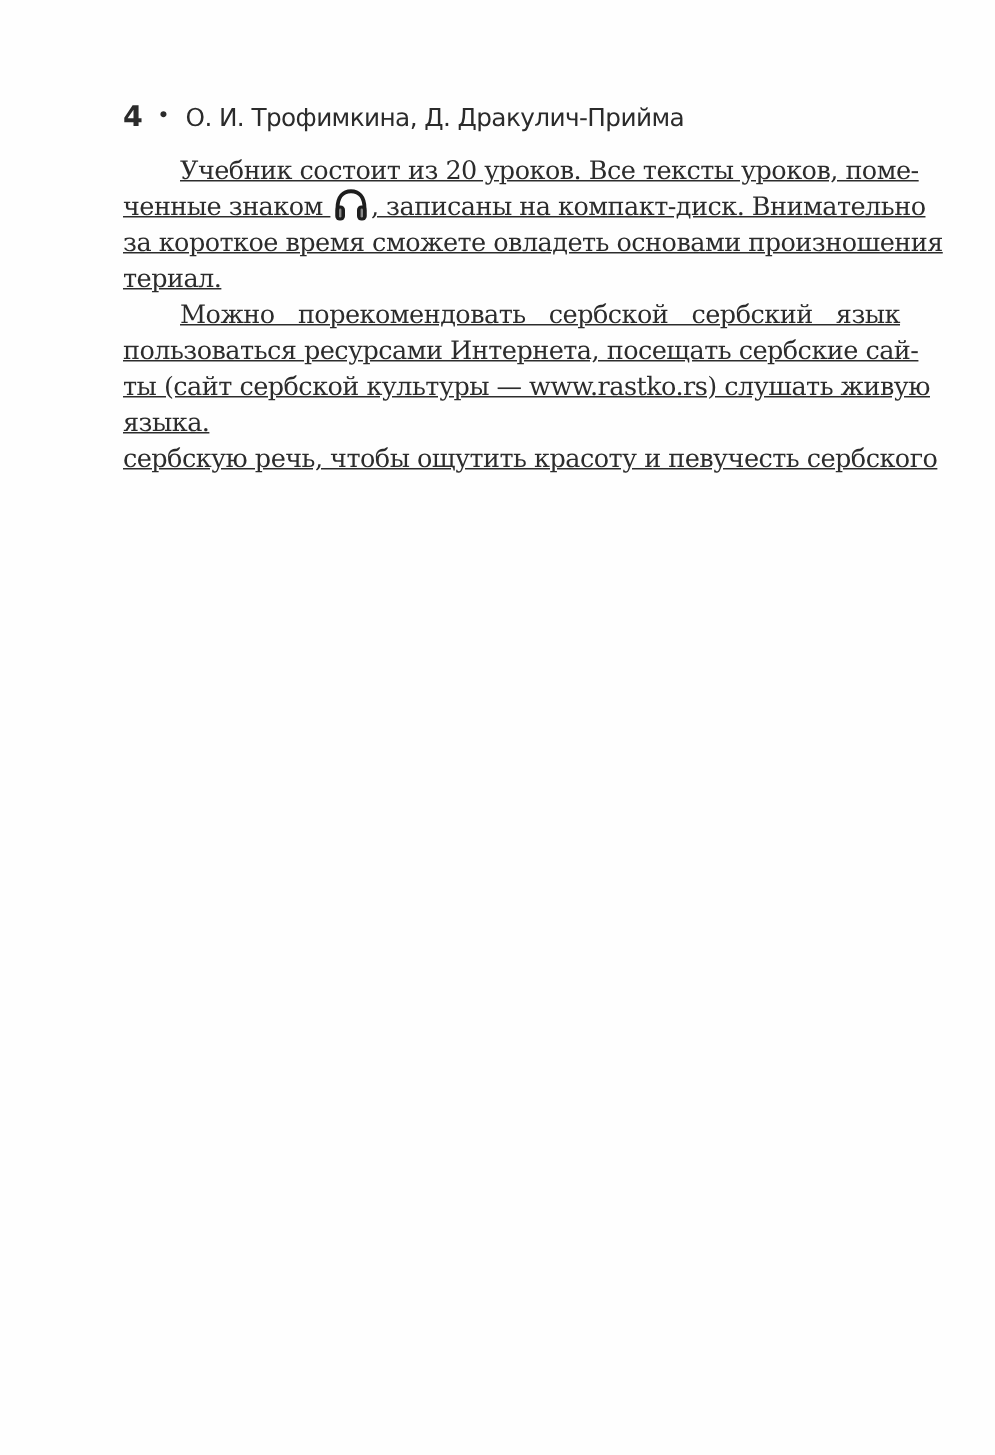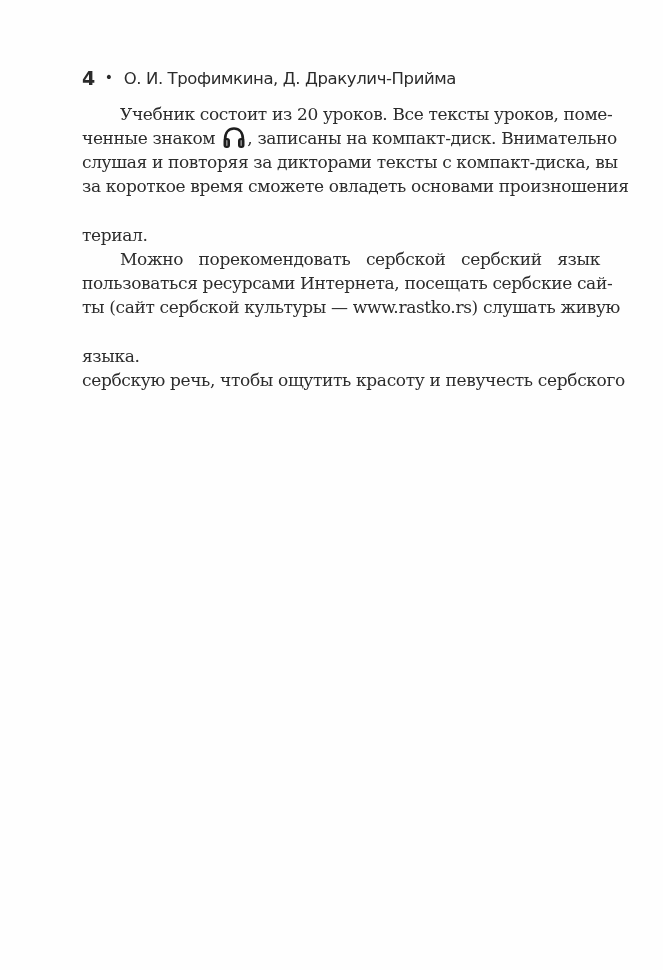--- a/index.html
+++ b/index.html
@@ -16,24 +16,24 @@
   }
   .running-head .page-num { font-weight: bold; font-size: 19px; margin-right: 10px; }
   .running-head .bullet { font-size: 14px; margin-right: 11px; position: relative; top: -1px; }
   .body-text {
     position: absolute; left: 82px; top: 102px; width: 518px;
     font-family: "DejaVu Serif", "Liberation Serif", serif;
     font-size: 17px; line-height: 24px; color: #2c2c2c; letter-spacing: -0.35px;
   }
   .line {
     display: block; height: 24px; white-space: nowrap;
-    text-align: justify; text-align-last: justify;
+    text-align: justify; text-align-last: justify; text-decoration: underline;
   }
   .line.indent { padding-left: 38px; }
-  .line.last { text-align-last: left; margin-top: 25px; }
+  .line.last { text-align-last: left; }
   .icon-headphones {
     display: inline-block; width: 24px; height: 22px; vertical-align: -5px; margin: 0 1px 0 2px;
   }
 </style>
 </head>
 <body>
 
 <div class="page">
   <div class="running-head">
     <span class="page-num">4</span>
@@ -45,21 +45,20 @@
 
     <div>
       <span class="line indent">Учебник состоит из 20 уроков. Все тексты уроков, поме-</span>
       <span class="line"><span>ченные знаком </span><span class="icon-headphones"><svg width="24" height="22" viewBox="0 0 24 22">
               <path d="M3 13 C3 5 7 1.5 12 1.5 C17 1.5 21 5 21 13" fill="none" stroke="#1e1e1e" stroke-width="2.6"></path>
               <rect x="1.5" y="11" width="6.5" height="10" rx="3" fill="#1e1e1e"></rect>
               <rect x="16" y="11" width="6.5" height="10" rx="3" fill="#1e1e1e"></rect>
               <rect x="4" y="13" width="1.6" height="6" rx="0.8" fill="#8a8a8a"></rect>
               <rect x="18.4" y="13" width="1.6" height="6" rx="0.8" fill="#8a8a8a"></rect>
             </svg></span><span>, записаны на компакт-диск. Внимательно</span></span>
-      <span class="line">слушая и повторяя за дикторами тексты с компакт-диска, вы</span>
       <span class="line">за короткое время сможете овладеть основами произношения</span>
       <span class="line last">териал.</span>
     </div>
 
     <div>
       <span class="line indent">Можно порекомендовать сербской сербский язык</span>
       <span class="line">пользоваться ресурсами Интернета, посещать сербские сай-</span>
       <span class="line">ты (сайт сербской культуры — www.rastko.rs) слушать живую</span>
       <span class="line last">языка.</span>
       <span class="line">сербскую речь, чтобы ощутить красоту и певучесть сербского</span>

